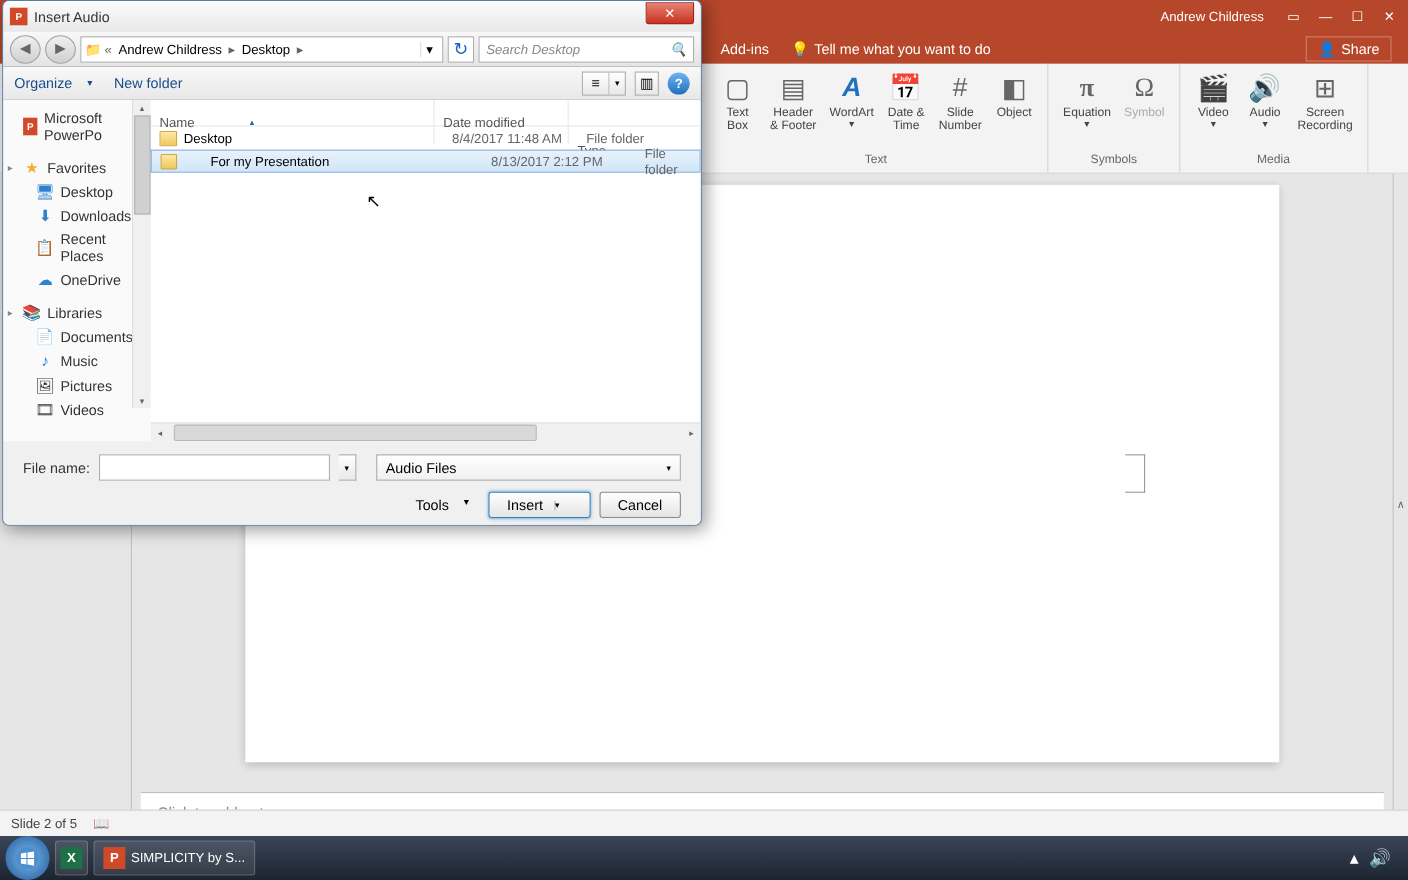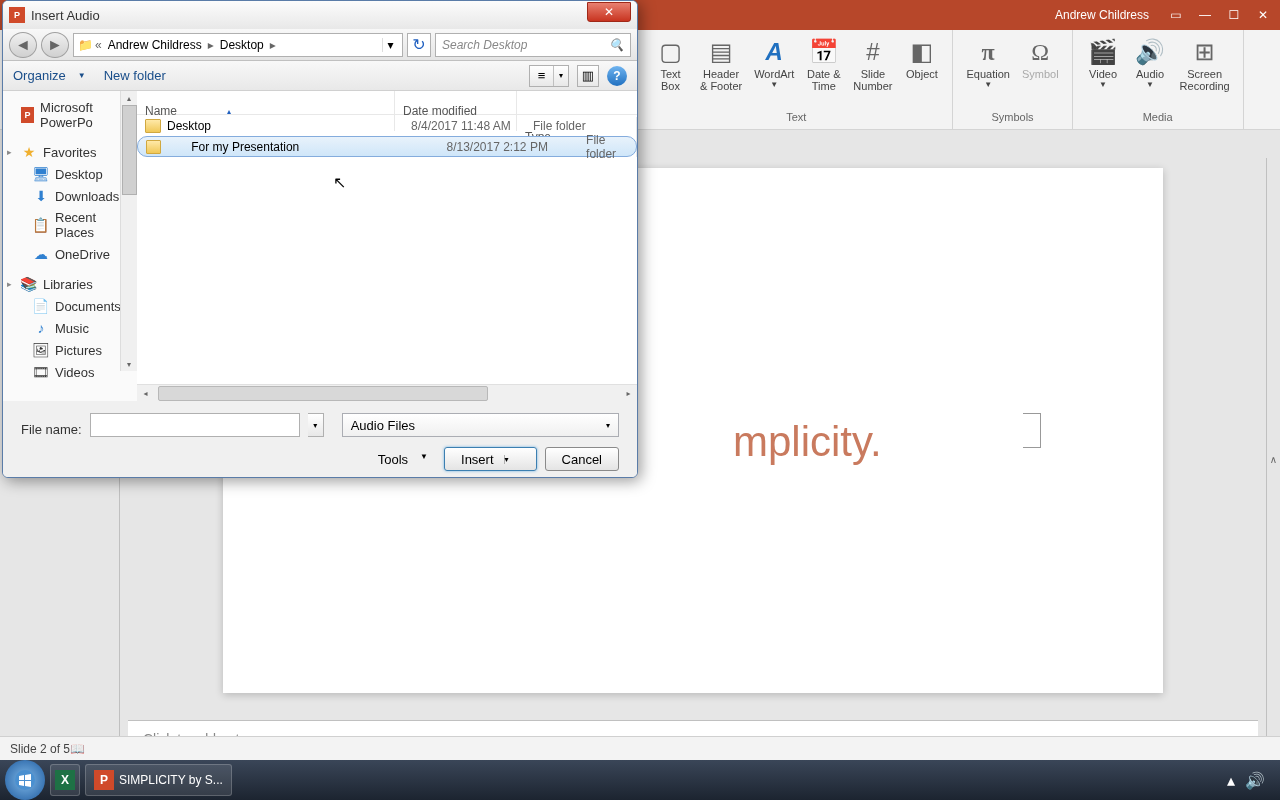--- a/index.html
+++ b/index.html
@@ -29,21 +29,21 @@
     .slide-panel { width: 120px; background: #e6e6e6; border-right: 1px solid #c0c0c0; }
     .slide-area { flex: 1; display: flex; flex-direction: column; }
     .slide-canvas { flex: 1; display: flex; align-items: flex-start; justify-content: center; padding-top: 10px; }
     .slide { width: 940px; height: 525px; background: #fff; box-shadow: 0 2px 8px rgba(0,0,0,0.2); position: relative; }
     .slide-text { position: absolute; top: 250px; left: 510px; font-size: 42px; color: #c97a5e; font-weight: 300; }
     .text-handle { position: absolute; top: 245px; left: 800px; width: 18px; height: 35px; border: 1px solid #999; border-left: none; }
     .notes-area { height: 40px; border-top: 1px solid #c0c0c0; padding: 10px 15px; color: #888; font-size: 14px; background: #fff; margin: 0 8px; }
     .collapse-btn { width: 14px; background: #e6e6e6; border-left: 1px solid #c0c0c0; display: flex; align-items: center; justify-content: center; color: #666; font-size: 10px; }
     
     .ppt-statusbar { position: absolute; bottom: 40px; left: 0; right: 0; height: 24px; background: #f3f3f3; border-top: 1px solid #d0d0d0; display: flex; align-items: center; padding: 0 10px; font-size: 12px; color: #444; }
-    .status-left { flex: 1; display: flex; align-items: center; }
+    .status-left { flex: 1; display: flex; gap: 15px; align-items: center; }
     .status-right { display: flex; gap: 12px; align-items: center; }
     .view-btns { display: flex; gap: 2px; }
     .view-btn { width: 20px; height: 18px; border: 1px solid #ccc; background: #fff; }
     .zoom-slider { width: 90px; height: 4px; background: #ccc; position: relative; }
     .zoom-thumb { position: absolute; top: -4px; left: 40%; width: 8px; height: 12px; background: #888; }
     
     
     .taskbar { position: absolute; bottom: 0; left: 0; right: 0; height: 40px; background: linear-gradient(#3a4658, #1c2430); display: flex; align-items: center; padding: 0 5px; }
     .start-btn { width: 40px; height: 40px; border-radius: 50%; background: radial-gradient(circle, #7fb8e8, #1e5a9e); display: flex; align-items: center; justify-content: center; }
     .task-item { height: 32px; padding: 0 8px; margin-left: 5px; background: rgba(255,255,255,0.1); border: 1px solid rgba(255,255,255,0.2); border-radius: 3px; display: flex; align-items: center; gap: 5px; color: #fff; font-size: 12px; }
@@ -86,34 +86,34 @@
     .dlg-filelist { flex: 1; background: #fff; display: flex; flex-direction: column; }
     .file-header { height: 24px; display: flex; border-bottom: 1px solid #e8e8e8; font-size: 12px; color: #555; }
     .fh-col { padding: 20px 8px; border-right: 1px solid #e8e8e8; display: flex; align-items: center; }
     .fh-name { width: 258px; }
     .fh-date { width: 122px; }
     .fh-type { flex: 1; margin-top: 26px; }
     .sort-arrow { margin-left: auto; font-size: 8px; color: #2060c0; }
     
     .file-rows { flex: 1; position: relative; }
     .file-row { height: 21px; display: flex; align-items: center; font-size: 12px; padding-left: 8px; }
-    .file-row.selected { background: linear-gradient(#e8f2fb, #cfe6f9); border: 1px solid #84acdd; border-radius: 10px; gap: 24px; }
+    .file-row.selected { background: linear-gradient(#e8f2fb, #cfe6f9); border: 1px solid #84acdd; border-radius: 0; gap: 24px; }
     .folder-icon { width: 16px; height: 14px; background: linear-gradient(#ffe9a8, #f0c858); border-radius: 1px; margin-right: 6px; border: 1px solid #d0a840; }
     .fr-name { width: 244px; }
     .fr-date { width: 122px; color: #666; }
     .fr-type { color: #666; }
     .cursor { position: absolute; top: 58px; left: 196px; font-size: 16px; }
     
     .hscroll { height: 17px; display: flex; background: #f0f0f0; border-top: 1px solid #e0e0e0; }
     .hscroll-arrow { width: 17px; display: flex; align-items: center; justify-content: center; font-size: 8px; color: #666; }
     .hscroll-track { flex: 1; position: relative; }
     .hscroll-thumb { position: absolute; left: 4px; width: 330px; height: 15px; top: 1px; background: #d8d8d8; border: 1px solid #b8b8b8; border-radius: 2px; }
     
     .dlg-footer { padding: 12px 18px; background: #f0f0f0; }
-    .footer-row1 { display: flex; align-items: flex-end; gap: 8px; margin-bottom: 10px; }
+    .footer-row1 { display: flex; align-items: center; gap: 8px; margin-bottom: 10px; }
     .fn-label { font-size: 13px; color: #333; }
     .fn-input { width: 210px; height: 24px; border: 1px solid #b0b0b0; background: #fff; }
     .fn-dd { width: 16px; height: 24px; border: 1px solid #b0b0b0; border-left: none; background: linear-gradient(#fff,#e8e8e8); display: flex; align-items: center; justify-content: center; font-size: 8px; }
     .filter-dd { flex: 1; height: 24px; border: 1px solid #abadb3; background: linear-gradient(#fff,#f0f0f0); display: flex; align-items: center; padding: 0 8px; font-size: 13px; margin-left: 10px; }
     .filter-arrow { margin-left: auto; font-size: 8px; }
     
     .footer-row2 { display: flex; justify-content: flex-end; gap: 8px; align-items: center; }
     .tools-btn { font-size: 13px; padding: 3px 8px; display: flex; gap: 12px; }
     .btn { height: 24px; padding: 0 16px; border: 1px solid #8a8a8a; background: linear-gradient(#fff, #e4e4e4); font-size: 13px; display: flex; align-items: center; border-radius: 3px; }
     .btn.primary { border: 1px solid #3c7fb1; box-shadow: 0 0 3px #6fb0e0; }
@@ -127,20 +127,33 @@
     <span class="ppt-title-text">N-ANIMATED - Tan - PowerPoint</span>
     <span class="ppt-user">Andrew Childress</span>
     <div class="win-controls">
       <span class="win-btn">▭</span>
       <span class="win-btn">—</span>
       <span class="win-btn">☐</span>
       <span class="win-btn">✕</span>
     </div>
   </div>
 
+  <div class="ppt-ribbon-bar">
+    <div class="ribbon-tabs">
+      <span>Add-ins</span>
+      <span class="tell-me">
+        <span>💡</span>
+        <span>Tell me what you want to do</span>
+      </span>
+    </div>
+    <div class="share-btn">
+      <span>👤</span>
+      <span>Share</span>
+    </div>
+  </div>
 
   <div class="ppt-ribbon">
     <div class="ribbon-group">
       <div class="ribbon-items">
         <div class="ribbon-item">
             <div class="ribbon-icon">▢</div>
             <span style="white-space:pre-line">Text
 Box</span>
           </div>
         <div class="ribbon-item">
@@ -204,21 +217,20 @@
       </div>
       <div class="ribbon-group-label">Media</div>
     </div>
   </div>
 
   <div class="ppt-workspace">
     <div class="slide-panel"></div>
     <div class="slide-area">
       <div class="slide-canvas">
         <div class="slide">
-          <div class="slide-text">mplicity.</div>
           <div class="text-handle"></div>
         </div>
       </div>
       <div class="notes-area">Click to add notes</div>
     </div>
     <div class="collapse-btn">∧</div>
   </div>
 
   <div class="ppt-statusbar">
     <div class="status-left">

